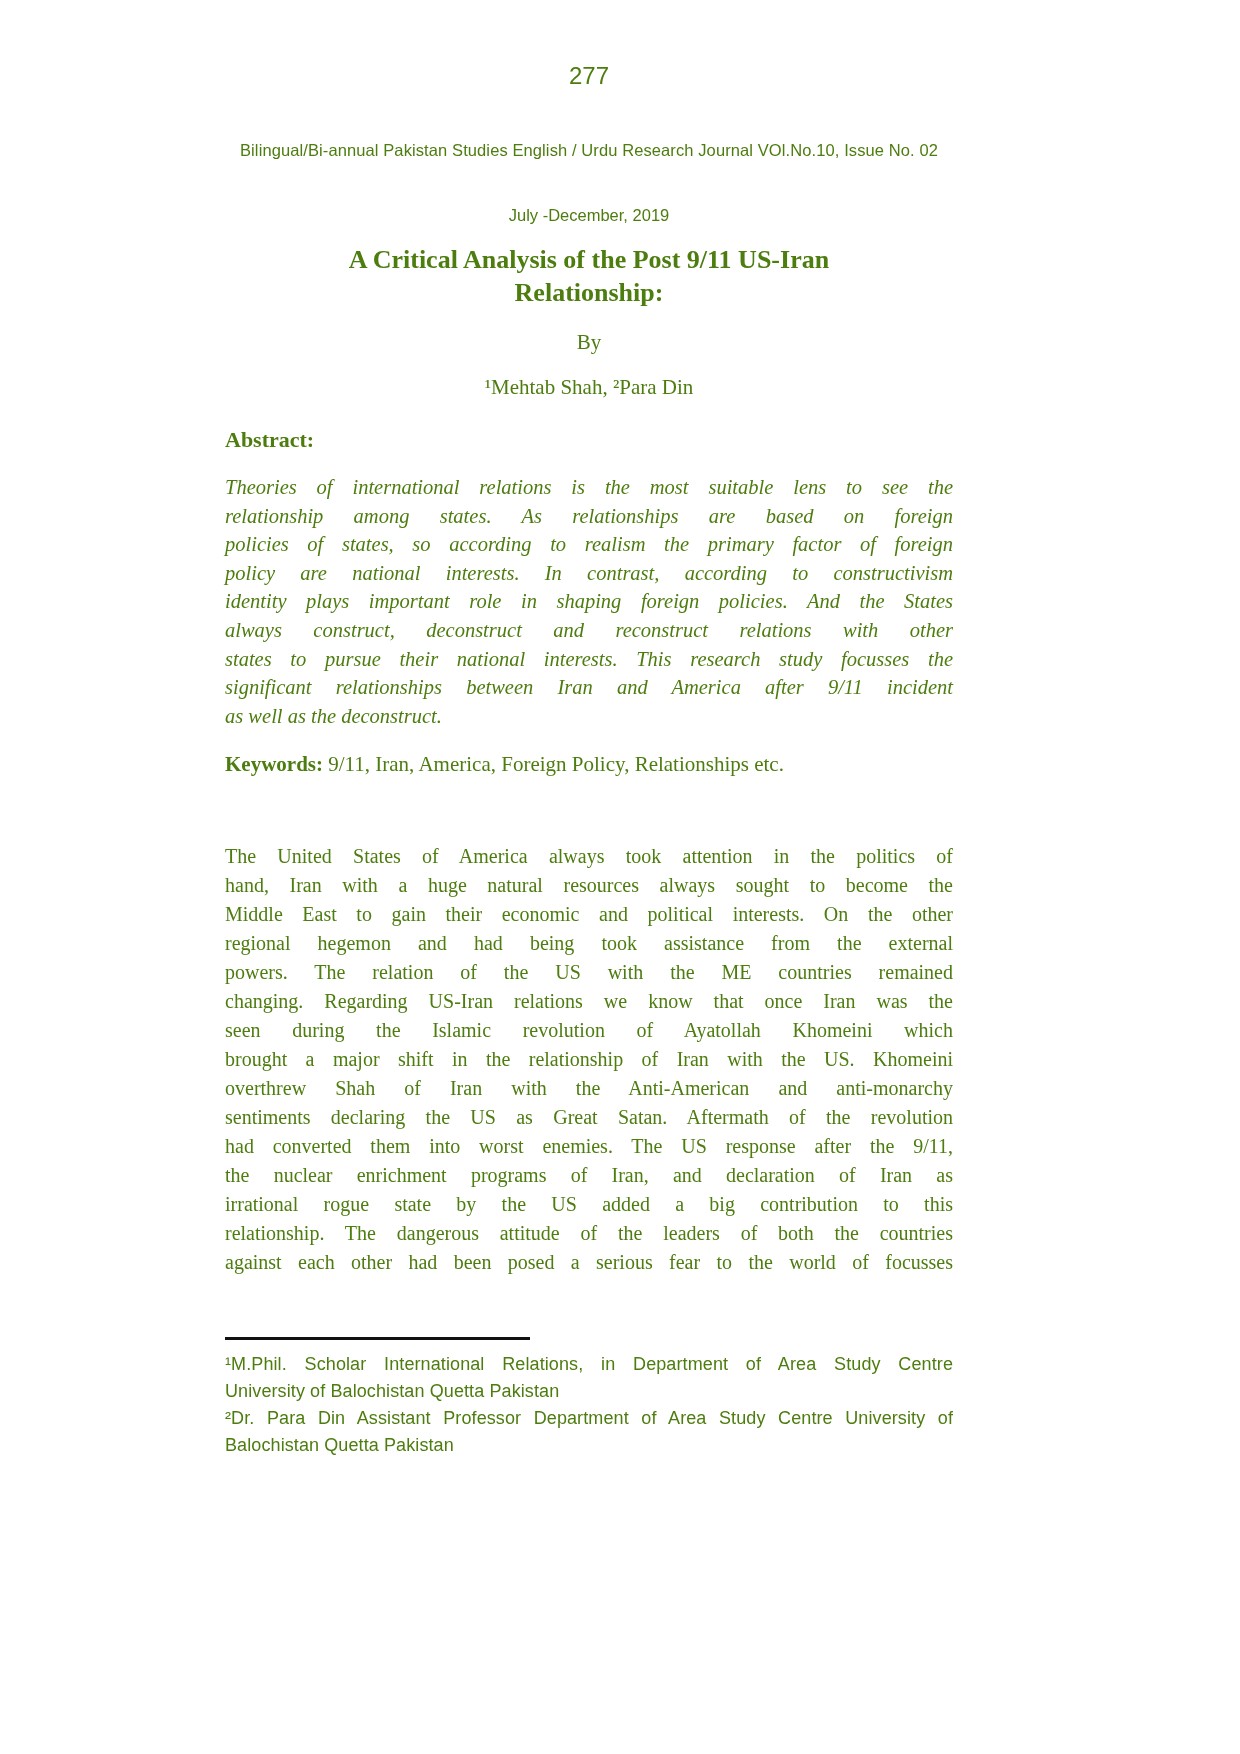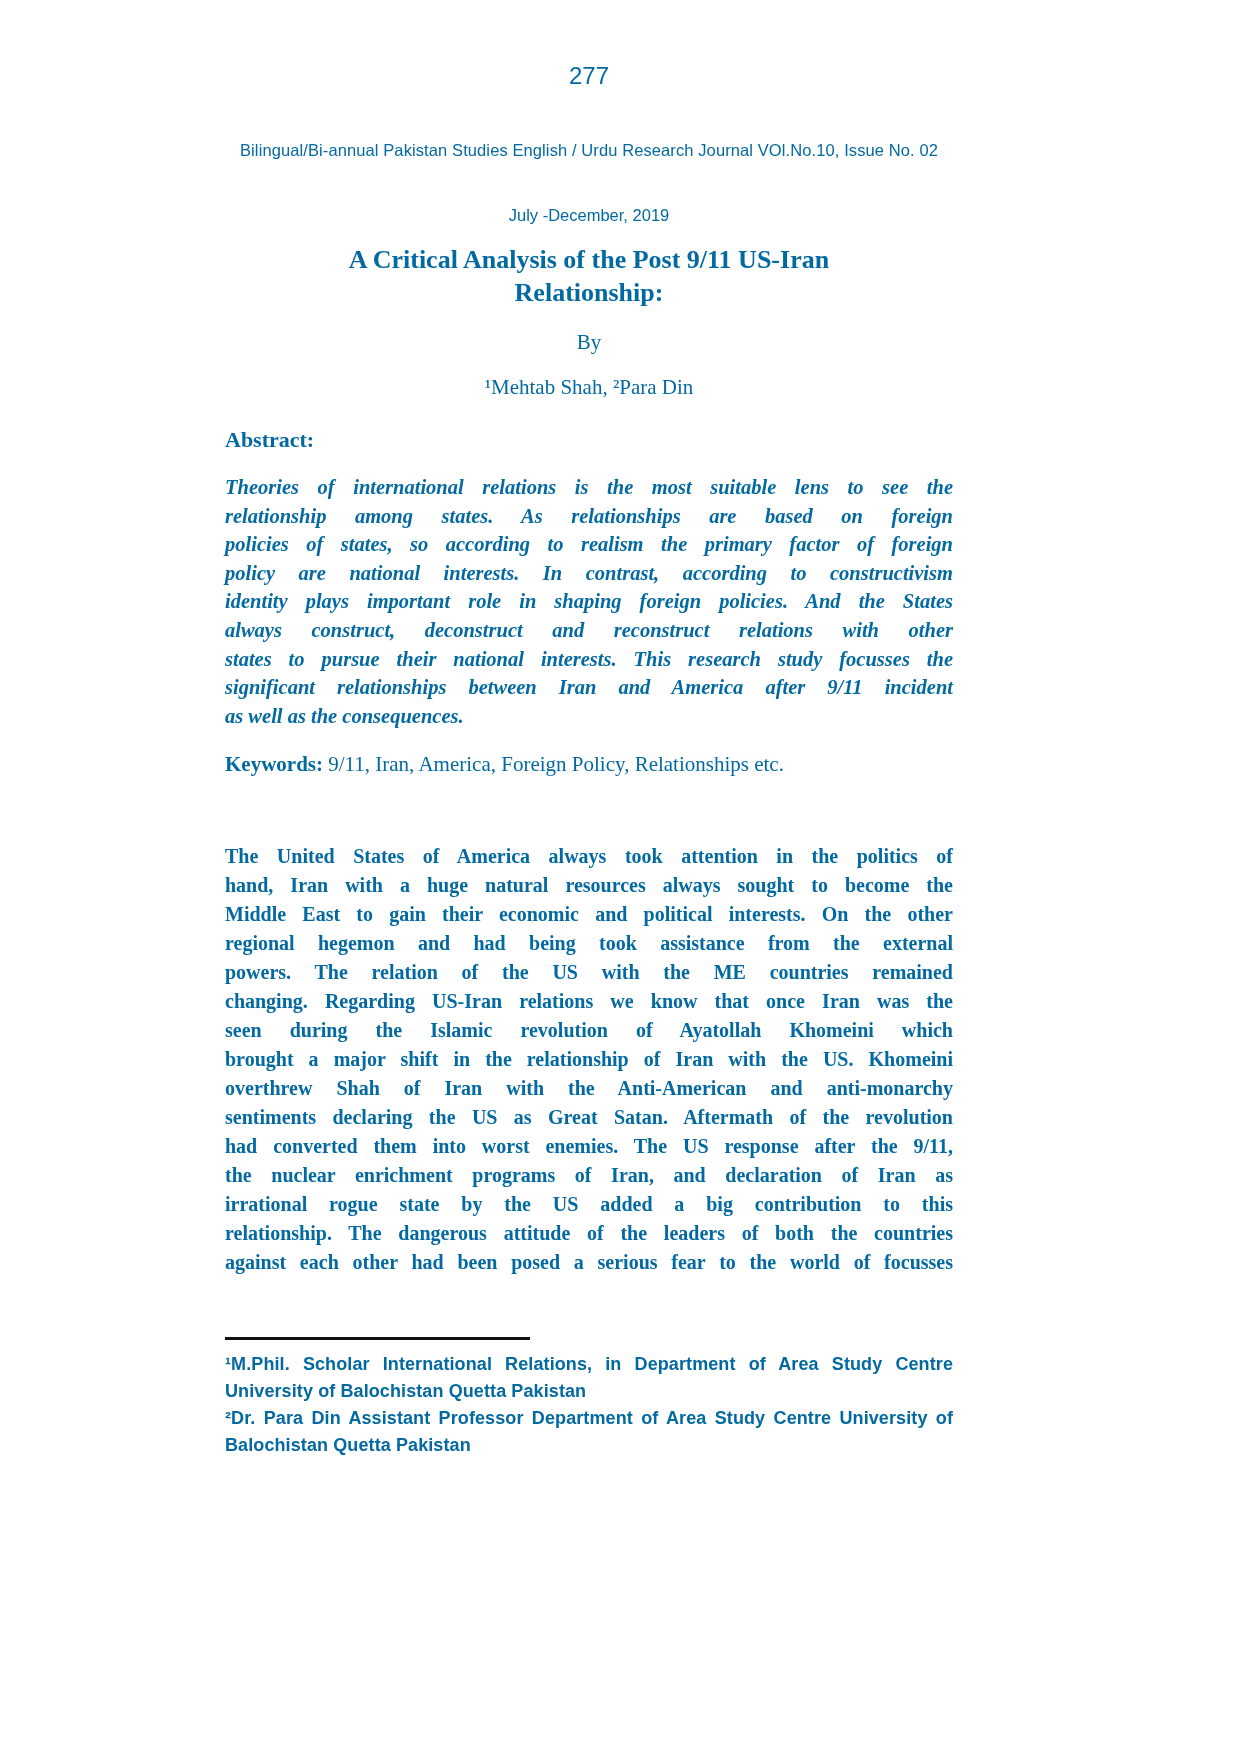--- a/index.html
+++ b/index.html
@@ -1,21 +1,21 @@
 <!DOCTYPE html>
 <html><head>
 <meta charset="utf-8">
 <style>
   html, body { margin: 0; padding: 0; background: #ffffff; }
   .page {
     position: relative;
     width: 1140px;
     height: 1754px;
     background: #ffffff;
-    color: #0369a1;
+    color: #4d7c0f;
     font-family: "Liberation Serif", serif;
     overflow: hidden;
   }
   .abs { position: absolute; }
   .col { left: 225px; width: 728px; }
   .center { text-align: center; }
 
   .sans { font-family: "Liberation Sans", sans-serif; }
 
   #page-number   { top: 62px;  font-size: 24px; }
@@ -31,21 +31,21 @@
 
   #keywords-line        { top: 752px; font-size: 21px; }
   #keywords-line .lead  { font-weight: bold; }
 
   #introduction-heading { top: 797px; font-size: 22px; font-weight: bold; }
   #introduction-paragraph { top: 842px; font-size: 20px; line-height: 29px; }
 
   #footnote-rule { top: 1337px; left: 225px; width: 305px; height: 3px; background: #111; }
   #footnotes     { top: 1351px; font-size: 18px; line-height: 27px; letter-spacing: 0.1px; }
 
-  .lines { text-align: left; font-weight: bold; }
+  .lines { text-align: left; }
   .lines .line { white-space: normal; }
   .lines .line.j { text-align: justify; text-align-last: justify; }
   #paper-title .line { text-align: center; }
 </style>
 </head>
 <body>
 
 <div class="page">
 
   <div id="page-number" class="abs col center sans">277</div>
@@ -67,21 +67,21 @@
 
   <div id="abstract-paragraph" class="abs col lines">
       <div class="line j">Theories of international relations is the most suitable lens to see the</div>
       <div class="line j">relationship among states. As relationships are based on foreign</div>
       <div class="line j">policies of states, so according to realism the primary factor of foreign</div>
       <div class="line j">policy are national interests. In contrast, according to constructivism</div>
       <div class="line j">identity plays important role in shaping foreign policies. And the States</div>
       <div class="line j">always construct, deconstruct and reconstruct relations with other</div>
       <div class="line j">states to pursue their national interests. This research study focusses the</div>
       <div class="line j">significant relationships between Iran and America after 9/11 incident</div>
-      <div class="line">as well as the consequences.</div>
+      <div class="line">as well as the deconstruct.</div>
     </div>
 
   <div id="keywords-line" class="abs col">
     <span class="lead">Keywords:</span><span> 9/11, Iran, America, Foreign Policy, Relationships etc.</span>
   </div>
 
 
   <div id="introduction-paragraph" class="abs col lines">
       <div class="line j">The United States of America always took attention in the politics of</div>
       <div class="line j">hand, Iran with a huge natural resources always sought to become the</div>

